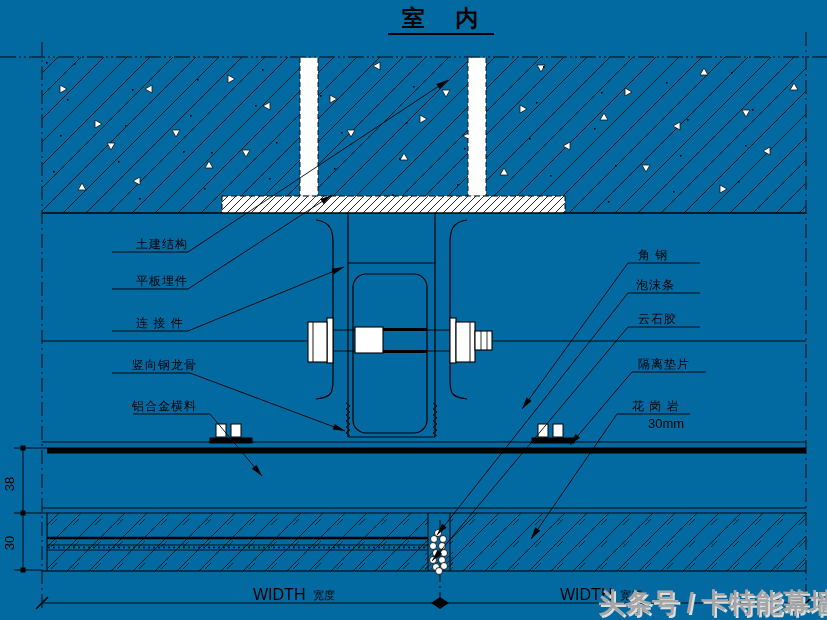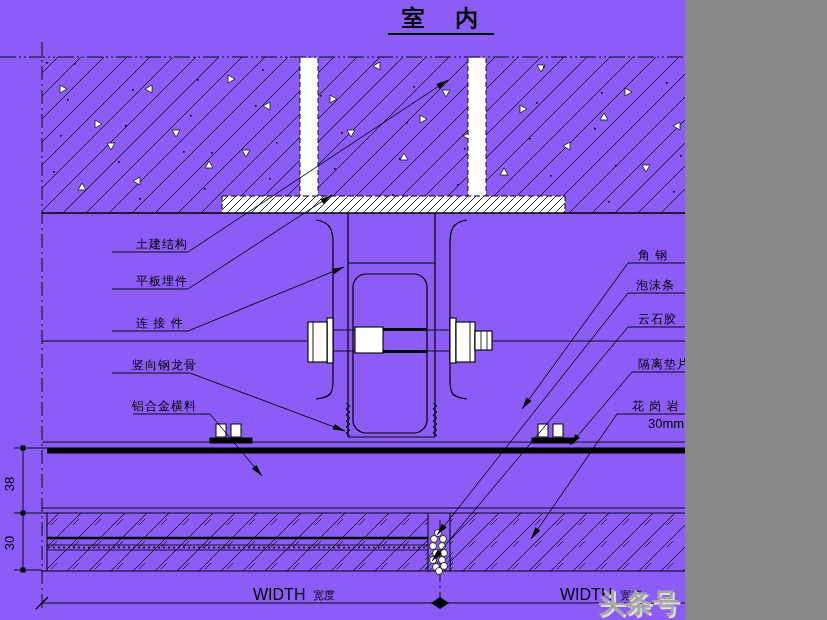--- a/index.html
+++ b/index.html
@@ -1,17 +1,17 @@
 <!DOCTYPE html>
 <html><head>
 <meta charset="utf-8">
 <style>
   html,body{margin:0;padding:0;background:#888;}
   .sheet{
-    position:relative;width:685px;height:620px;background:#8b5cf6;
+    position:relative;width:827px;height:620px;background:#0369a1;
     font-family:"Liberation Sans","DejaVu Sans",sans-serif;overflow:hidden;
   }
   svg{display:block}
   svg text{fill:#000;}
   .cn-label{font-size:12px;letter-spacing:1px;}
   .dim-text{font-size:13px;}
   .width-en{font-size:16px;letter-spacing:0px;}
   .width-cn{font-size:11px;}
   .title-text{font-size:23px;font-weight:bold;letter-spacing:12px;}
   .note-text{font-size:13px;}

